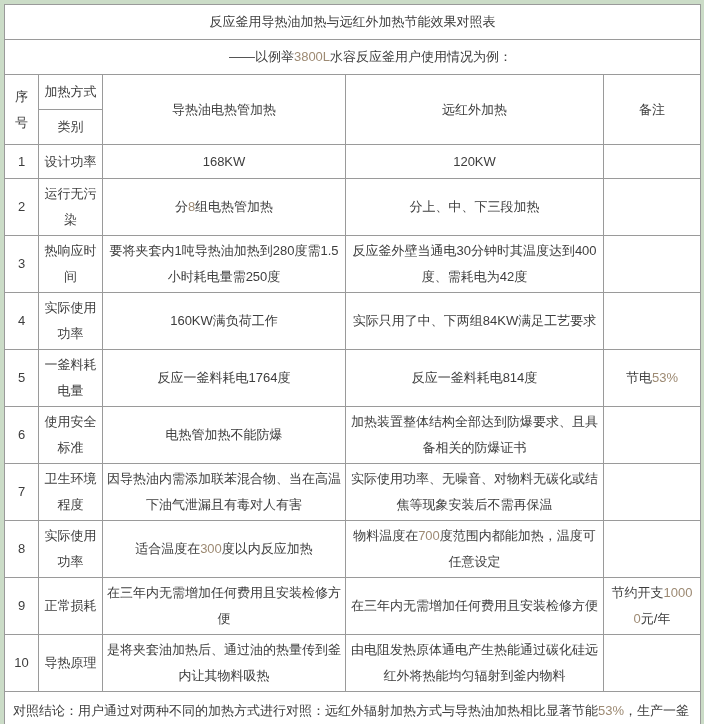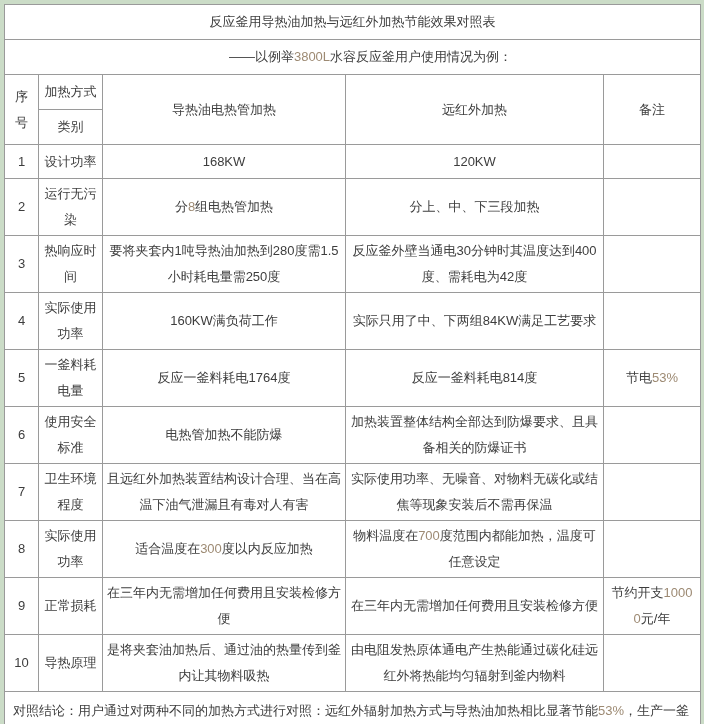--- a/index.html
+++ b/index.html
@@ -125,21 +125,21 @@
     <tr style="height:54px">
       <td>6</td>
       <td>使用安全标准</td>
       <td>电热管加热不能防爆</td>
       <td>加热装置整体结构全部达到防爆要求、且具备相关的防爆证书</td>
       <td></td>
     </tr>
     <tr style="height:52px">
       <td>7</td>
       <td>卫生环境程度</td>
-      <td>且远红外加热装置结构设计合理、当在高温下油气泄漏且有毒对人有害</td>
+      <td>因导热油内需添加联苯混合物、当在高温下油气泄漏且有毒对人有害</td>
       <td>实际使用功率、无噪音、对物料无碳化或结焦等现象安装后不需再保温</td>
       <td></td>
     </tr>
     <tr style="height:54px">
       <td>8</td>
       <td>实际使用功率</td>
       <td>适合温度在<span class="hl">300</span>度以内反应加热</td>
       <td>物料温度在<span class="hl">700</span>度范围内都能加热，温度可任意设定</td>
       <td></td>
     </tr>

